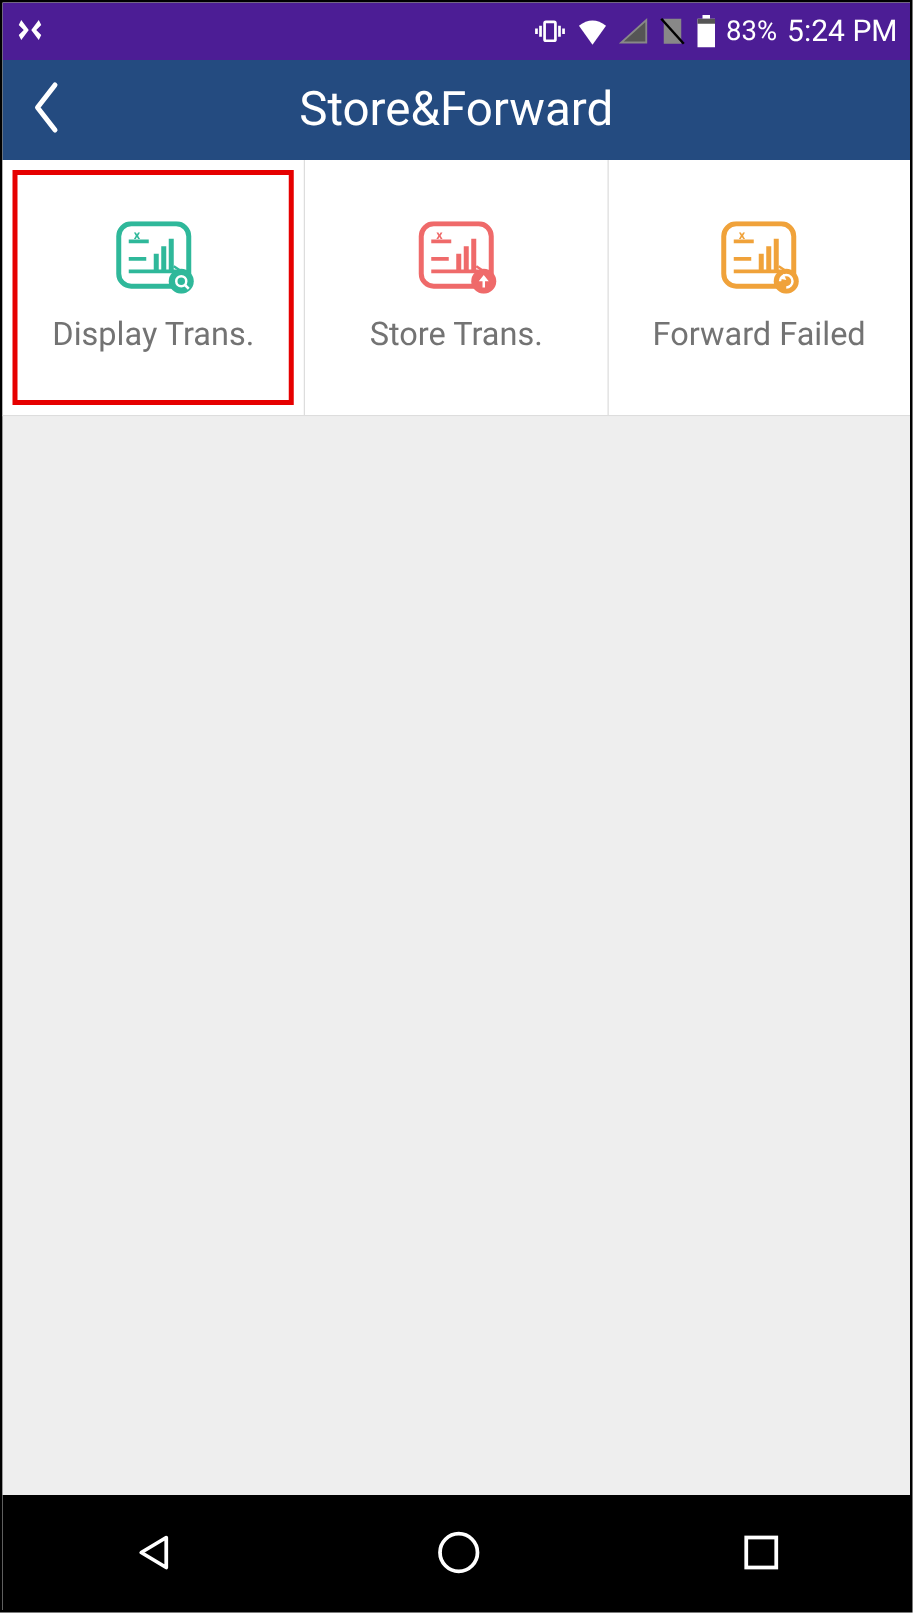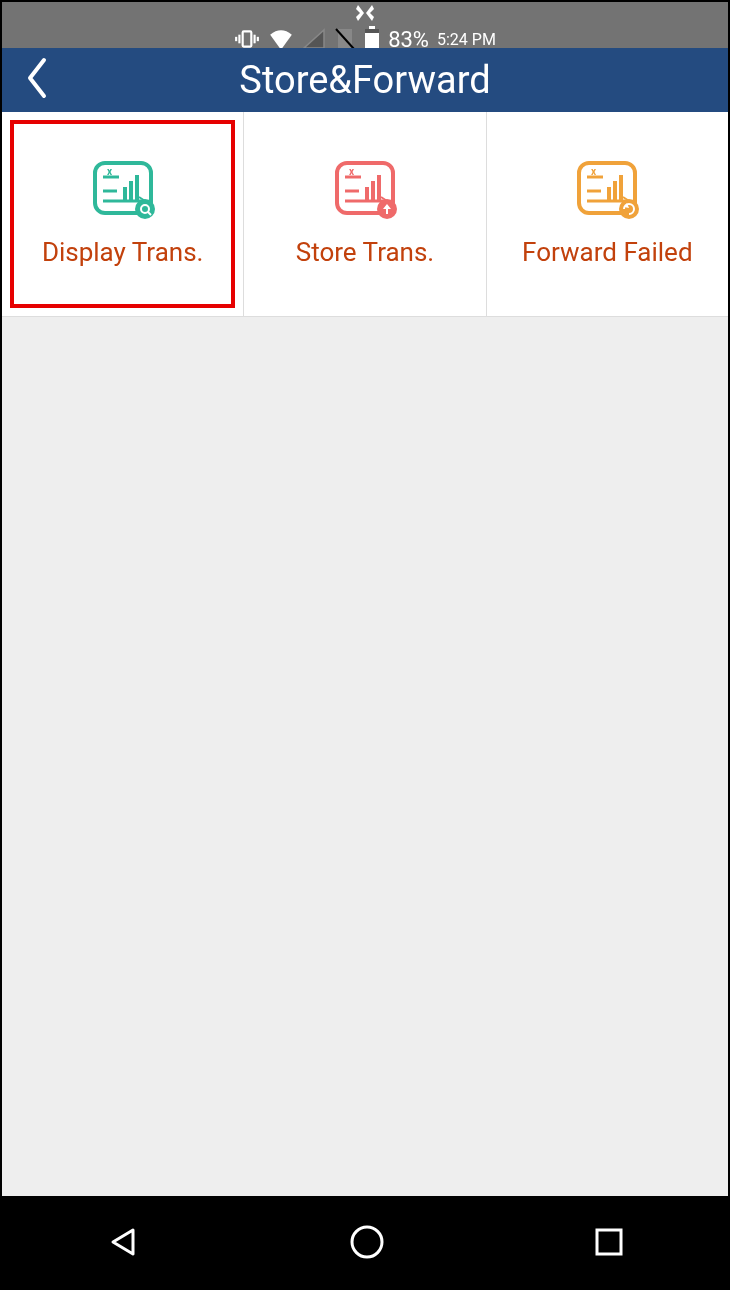--- a/index.html
+++ b/index.html
@@ -12,40 +12,39 @@
       height: 1290px;
       font-family: -apple-system, BlinkMacSystemFont, "Segoe UI", Roboto, sans-serif;
       background: #fff;
       border: 2px solid #000;
       display: flex;
       flex-direction: column;
       overflow: hidden;
     }
     .status-bar {
       height: 46px;
-      background: #737373;
+      background: #4c1d95;
       color: #fff;
       display: flex;
       align-items: center;
       justify-content: space-between;
       padding: 0 10px;
       font-size: 22px;
-      flex-direction: column;
     }
     .status-right {
       display: flex;
       align-items: center;
       gap: 8px;
     }
     .status-left {
       display: flex;
       align-items: center;
     }
     .header {
-      height: 64px;
+      height: 80px;
       background: #244b80;
       display: flex;
       align-items: center;
       position: relative;
       color: #fff;
     }
     .back-btn {
       position: absolute;
       left: 22px;
       top: 50%;
@@ -89,21 +88,21 @@
       position: absolute;
       top: 8px;
       left: 8px;
       right: 8px;
       bottom: 8px;
       border: 4px solid #e60000;
       pointer-events: none;
     }
     .tile-label {
       font-size: 26px;
-      color: #c2410c;
+      color: #737373;
     }
     .tile-icon {
       width: 68px;
       height: 58px;
       position: relative;
     }
     .nav-bar {
       height: 92px;
       background: #000;
       display: flex;
@@ -113,21 +112,21 @@
     .nav-btn {
       cursor: pointer;
       display:flex;
       align-items:center;
       justify-content:center;
     }
     .battery-text {
       font-size: 22px;
     }
     .time-text {
-      font-size: 16px;
+      font-size: 24px;
     }
   </style>
 </head>
 <body>
 
 <div class="status-bar">
   <div class="status-left">
     <svg width="24" height="24" viewBox="0 0 24 24" fill="#fff">
       <path d="M5 3 L11 11 L5 19 L3 15 L7 11 L3 7 Z M19 3 L13 11 L19 19 L21 15 L17 11 L21 7 Z"></path>
     </svg>

